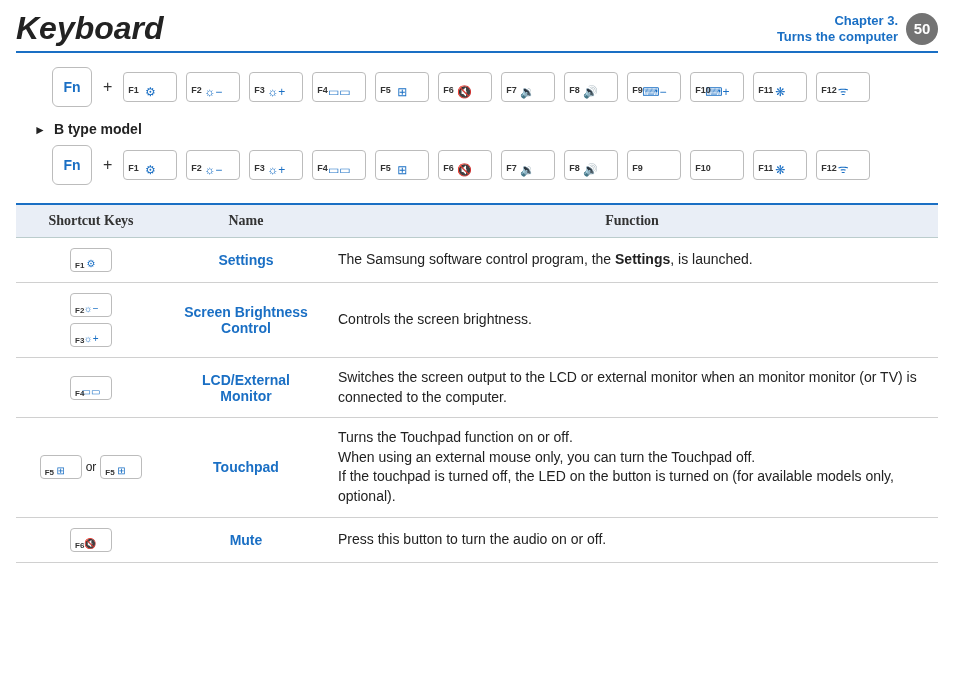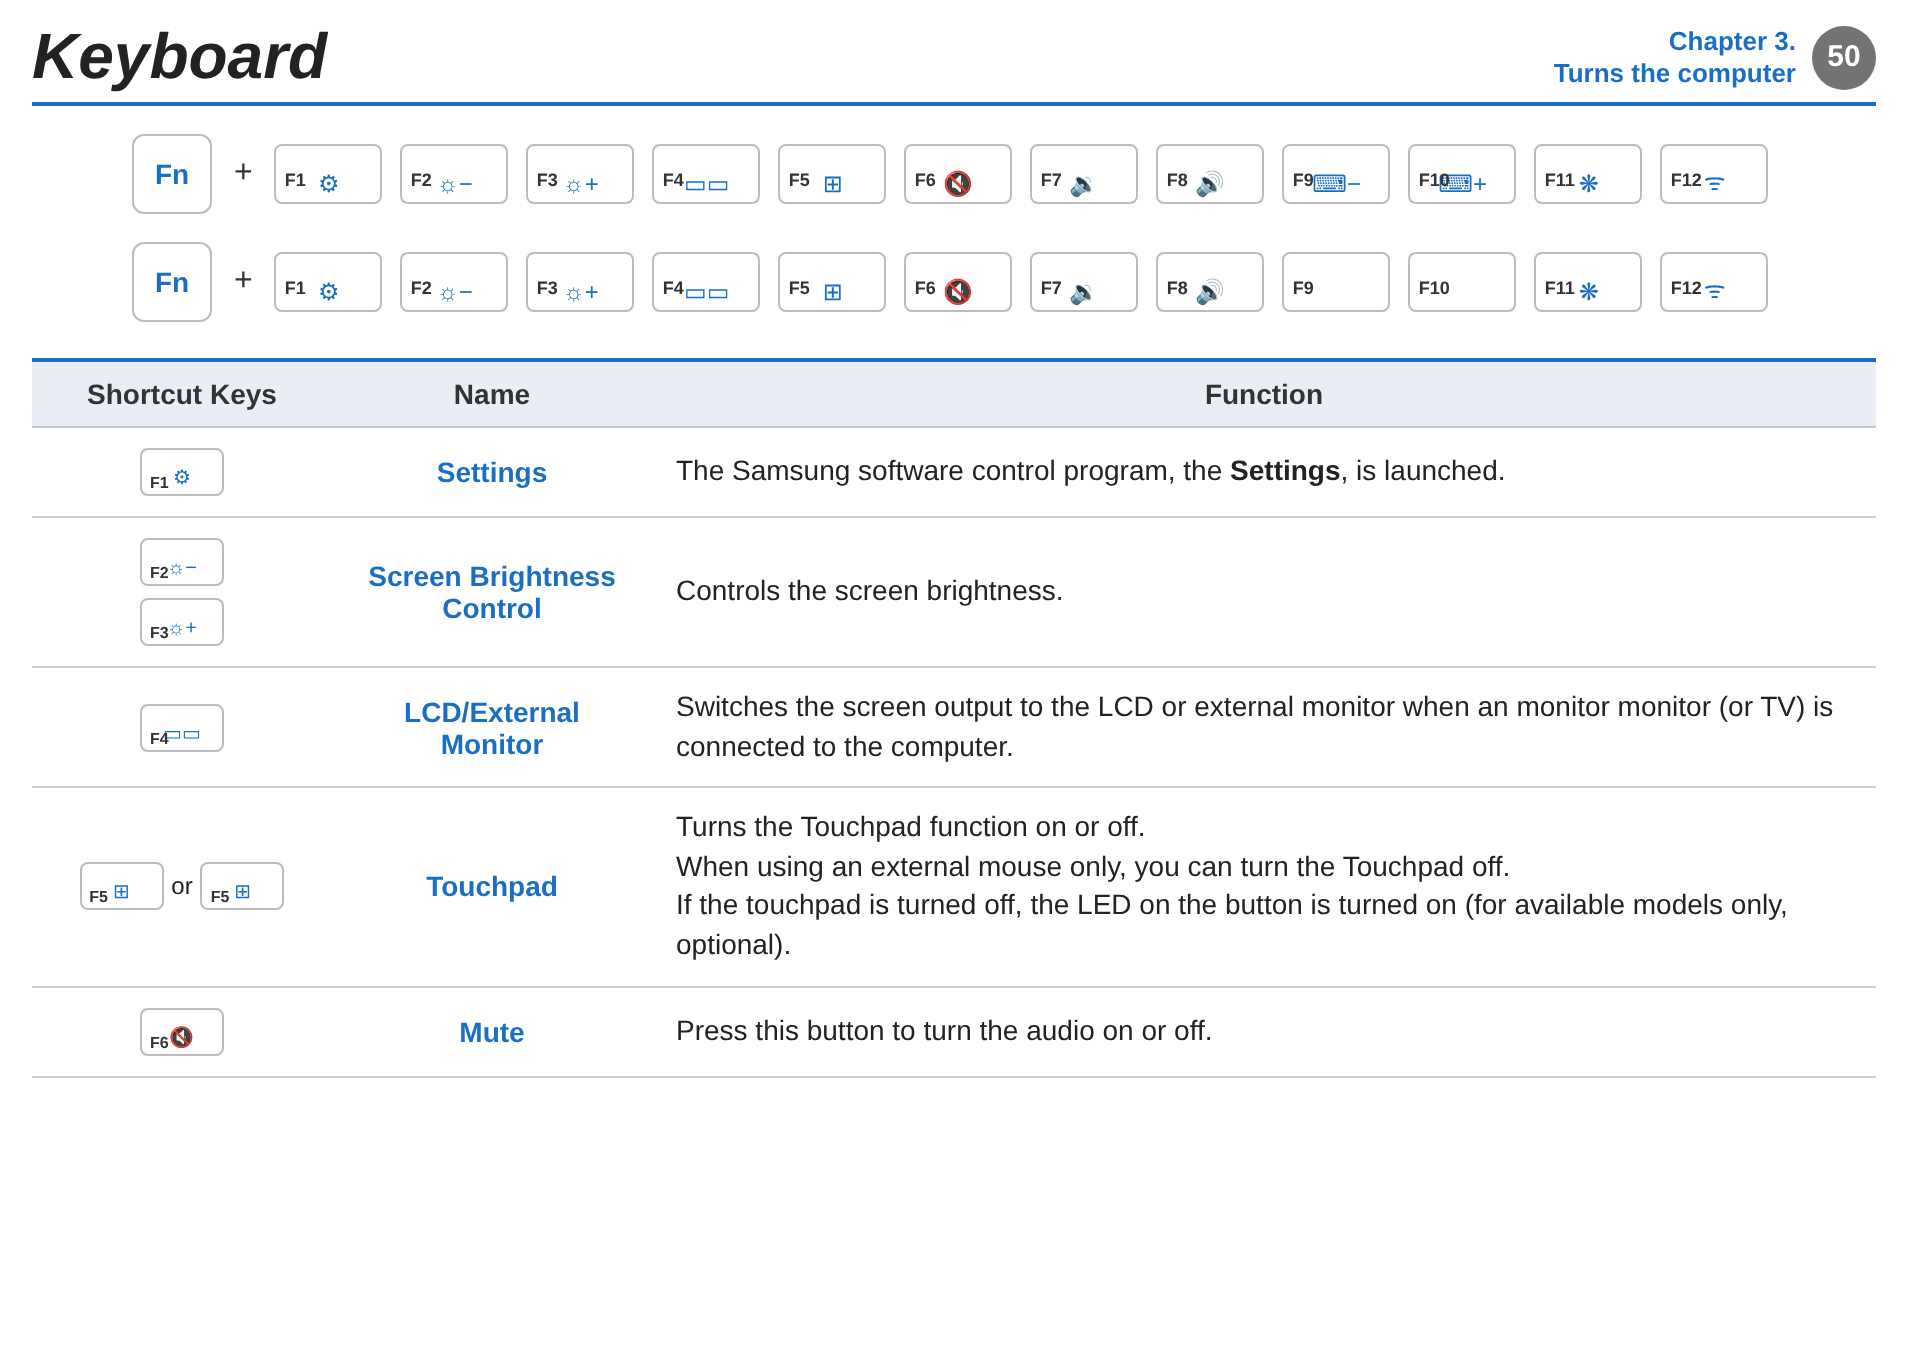--- a/index.html
+++ b/index.html
@@ -53,21 +53,21 @@
   }
   .model-label::before {
     content: "►";
     margin-right: 8px;
     font-size: 12px;
   }
   .keyrow {
     display: flex;
     align-items: center;
     gap: 9px;
-    margin-left: 50px;
+    margin-left: 36px;
   }
   .fnkey {
     width: 40px; height: 40px;
     border: 1px solid #bcbcbc;
     border-radius: 6px;
     display: flex;
     align-items: center;
     justify-content: center;
     color: #1a6fc4;
     font-weight: bold;
@@ -114,20 +114,21 @@
     margin-top: 18px;
     font-size: 14px;
   }
   thead th {
     background: #e9eef6;
     border-top: 2px solid #1a6fc4;
     border-bottom: 1px solid #bcc;
     padding: 8px;
     color: #333;
     font-weight: bold;
+    font-family: Liberation Serif, serif;
   }
   tbody td {
     border-bottom: 1px solid #d0d0d0;
     padding: 10px 12px;
     vertical-align: middle;
   }
   tbody td.namecell {
     color: #1a6fc4;
     font-weight: bold;
     text-align: center;
@@ -197,20 +198,21 @@
         <span class="ficon">❋</span>
       </div>
       <div class="fkey">
         <span class="fnum">F12</span>
         <span class="ficon">ᯤ</span>
       </div>
     </div>
 </div>
 
 <div class="model-section">
+  <div class="model-label">B type model</div>
   <div class="keyrow" id="rowB">
       <div class="fnkey">Fn</div>
       <span class="plus">+</span>
       <div class="fkey">
         <span class="fnum">F1</span>
         <span class="ficon">⚙</span>
       </div>
       <div class="fkey">
         <span class="fnum">F2</span>
         <span class="ficon">☼−</span>

